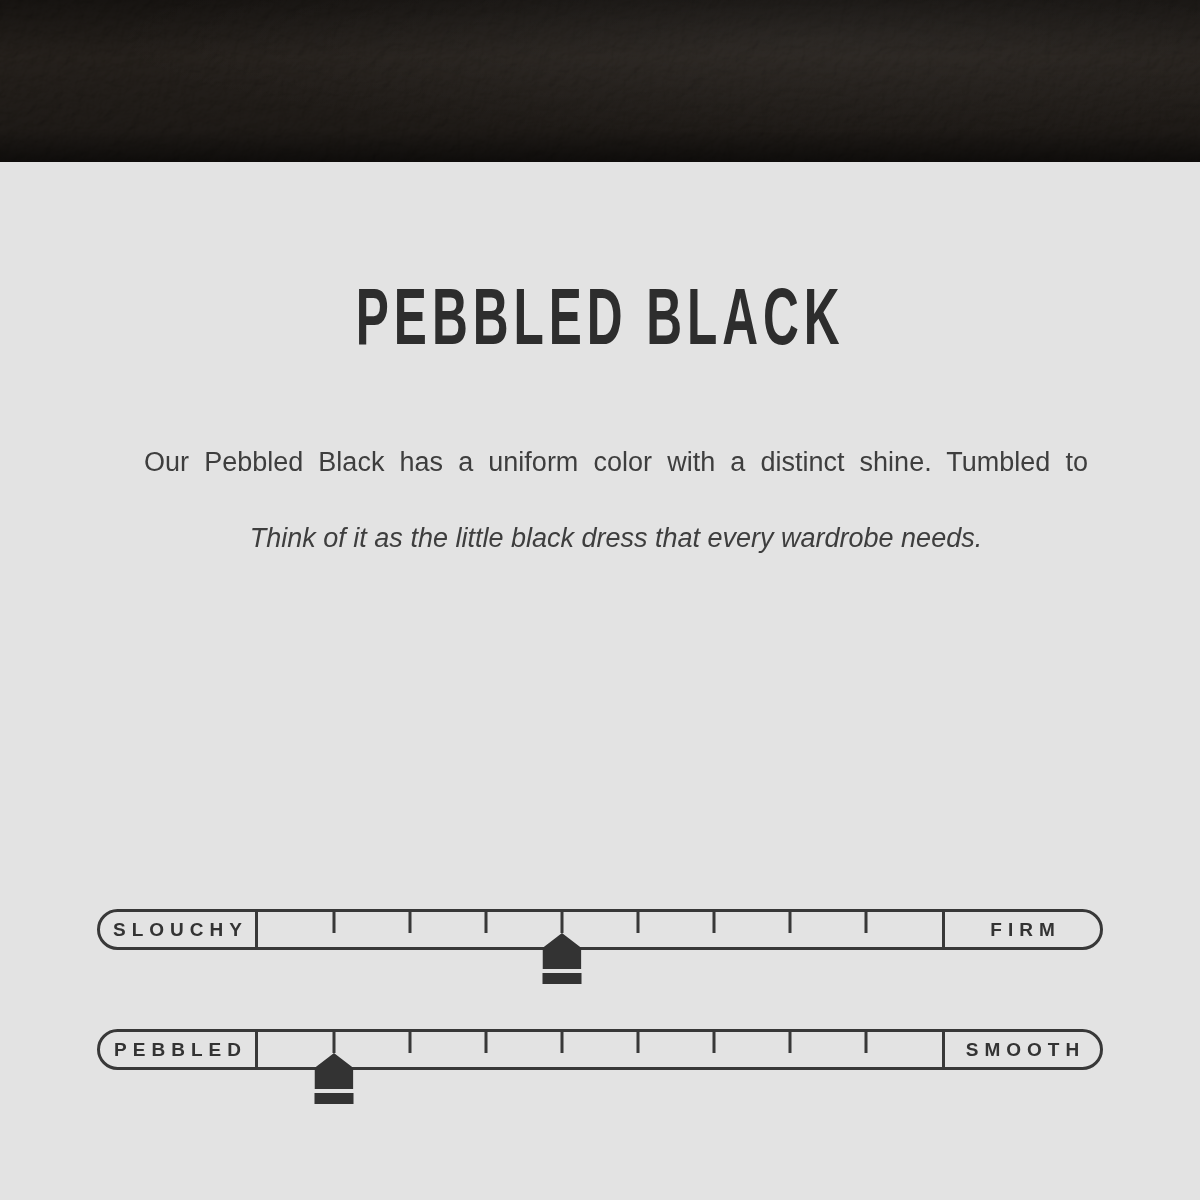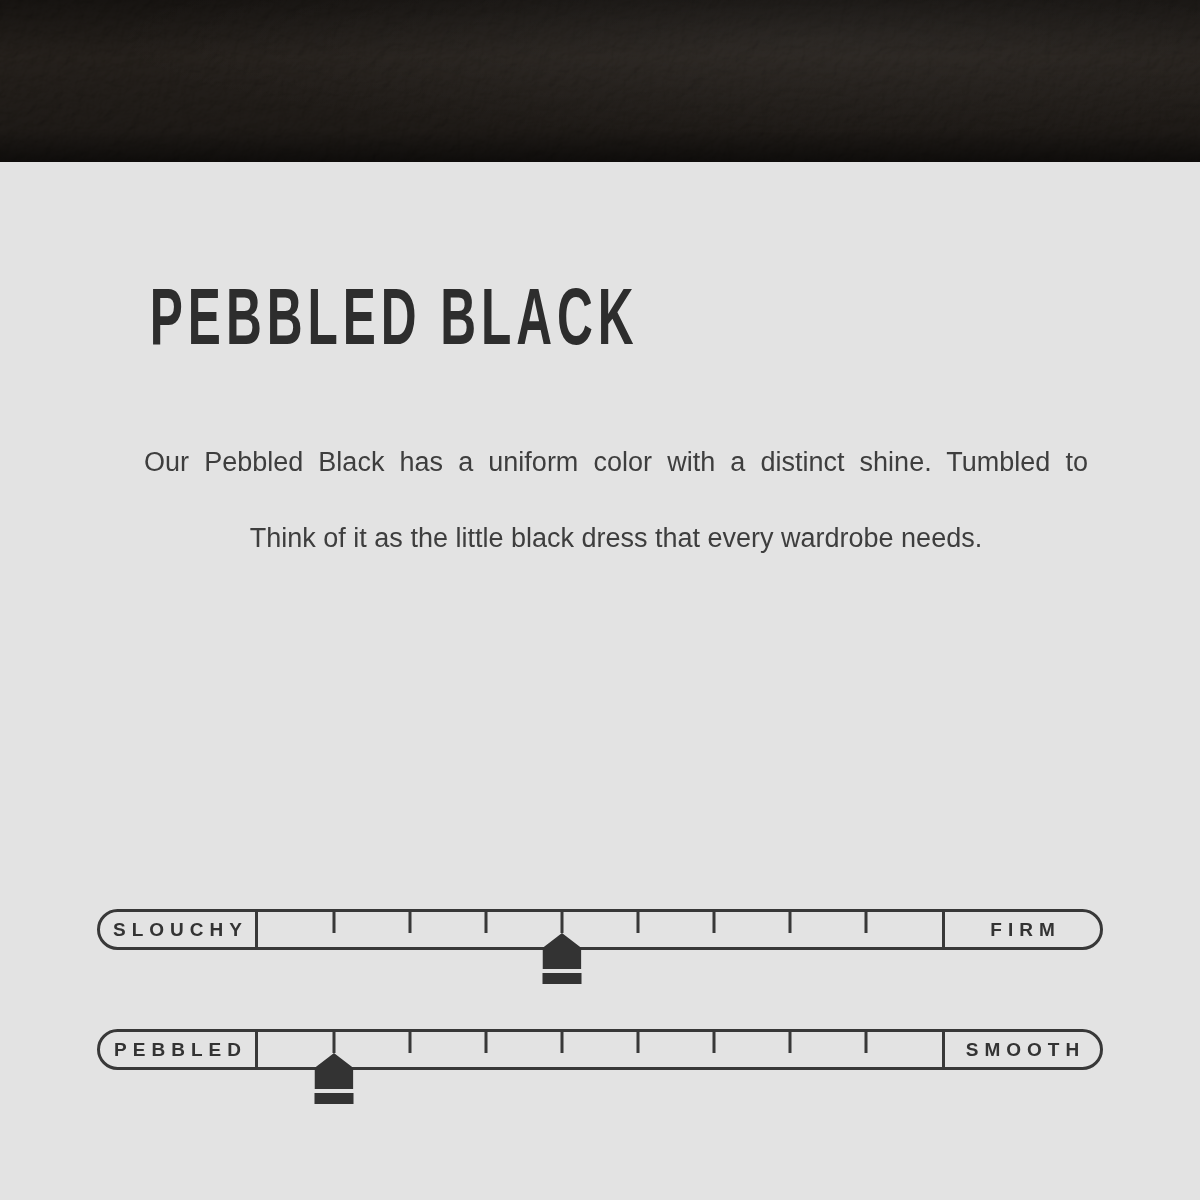--- a/index.html
+++ b/index.html
@@ -15,39 +15,39 @@
   
   .hero{
     position:absolute;top:0;left:0;width:1200px;height:162px;
     background:#14110d;overflow:hidden;
   }
   .hero svg{display:block;}
 
   
   .title{
     position:absolute;top:281px;left:0;width:1200px;height:72px;
-    margin:0;
+    margin:0;text-align:center;
   }
   .title-inner{
     display:inline-block;
     font-weight:700;font-size:80px;line-height:72px;
     letter-spacing:8px;color:#2d2d2d;white-space:nowrap;
     transform:scaleX(0.62);transform-origin:50% 50%;
   }
 
   
   .description{
     position:absolute;top:424px;left:144px;width:944px;
     font-size:27px;color:#3e3e3e;
   }
   .desc-line{
     height:76px;line-height:76px;white-space:nowrap;
   }
   .desc-line.justify{text-align:justify;text-align-last:justify;}
-  .desc-line.center{text-align:right;text-align-last:center;}
+  .desc-line.center{text-align:right;text-align-last:center;font-style:italic;}
 
   
   .scale{
     position:absolute;left:97px;width:1006px;height:41px;
     box-sizing:border-box;border:3px solid #383838;border-radius:22px;
     display:flex;align-items:stretch;
   }
   #scale-0{top:909px;}
   #scale-1{top:1029px;}
   .scale-label{

